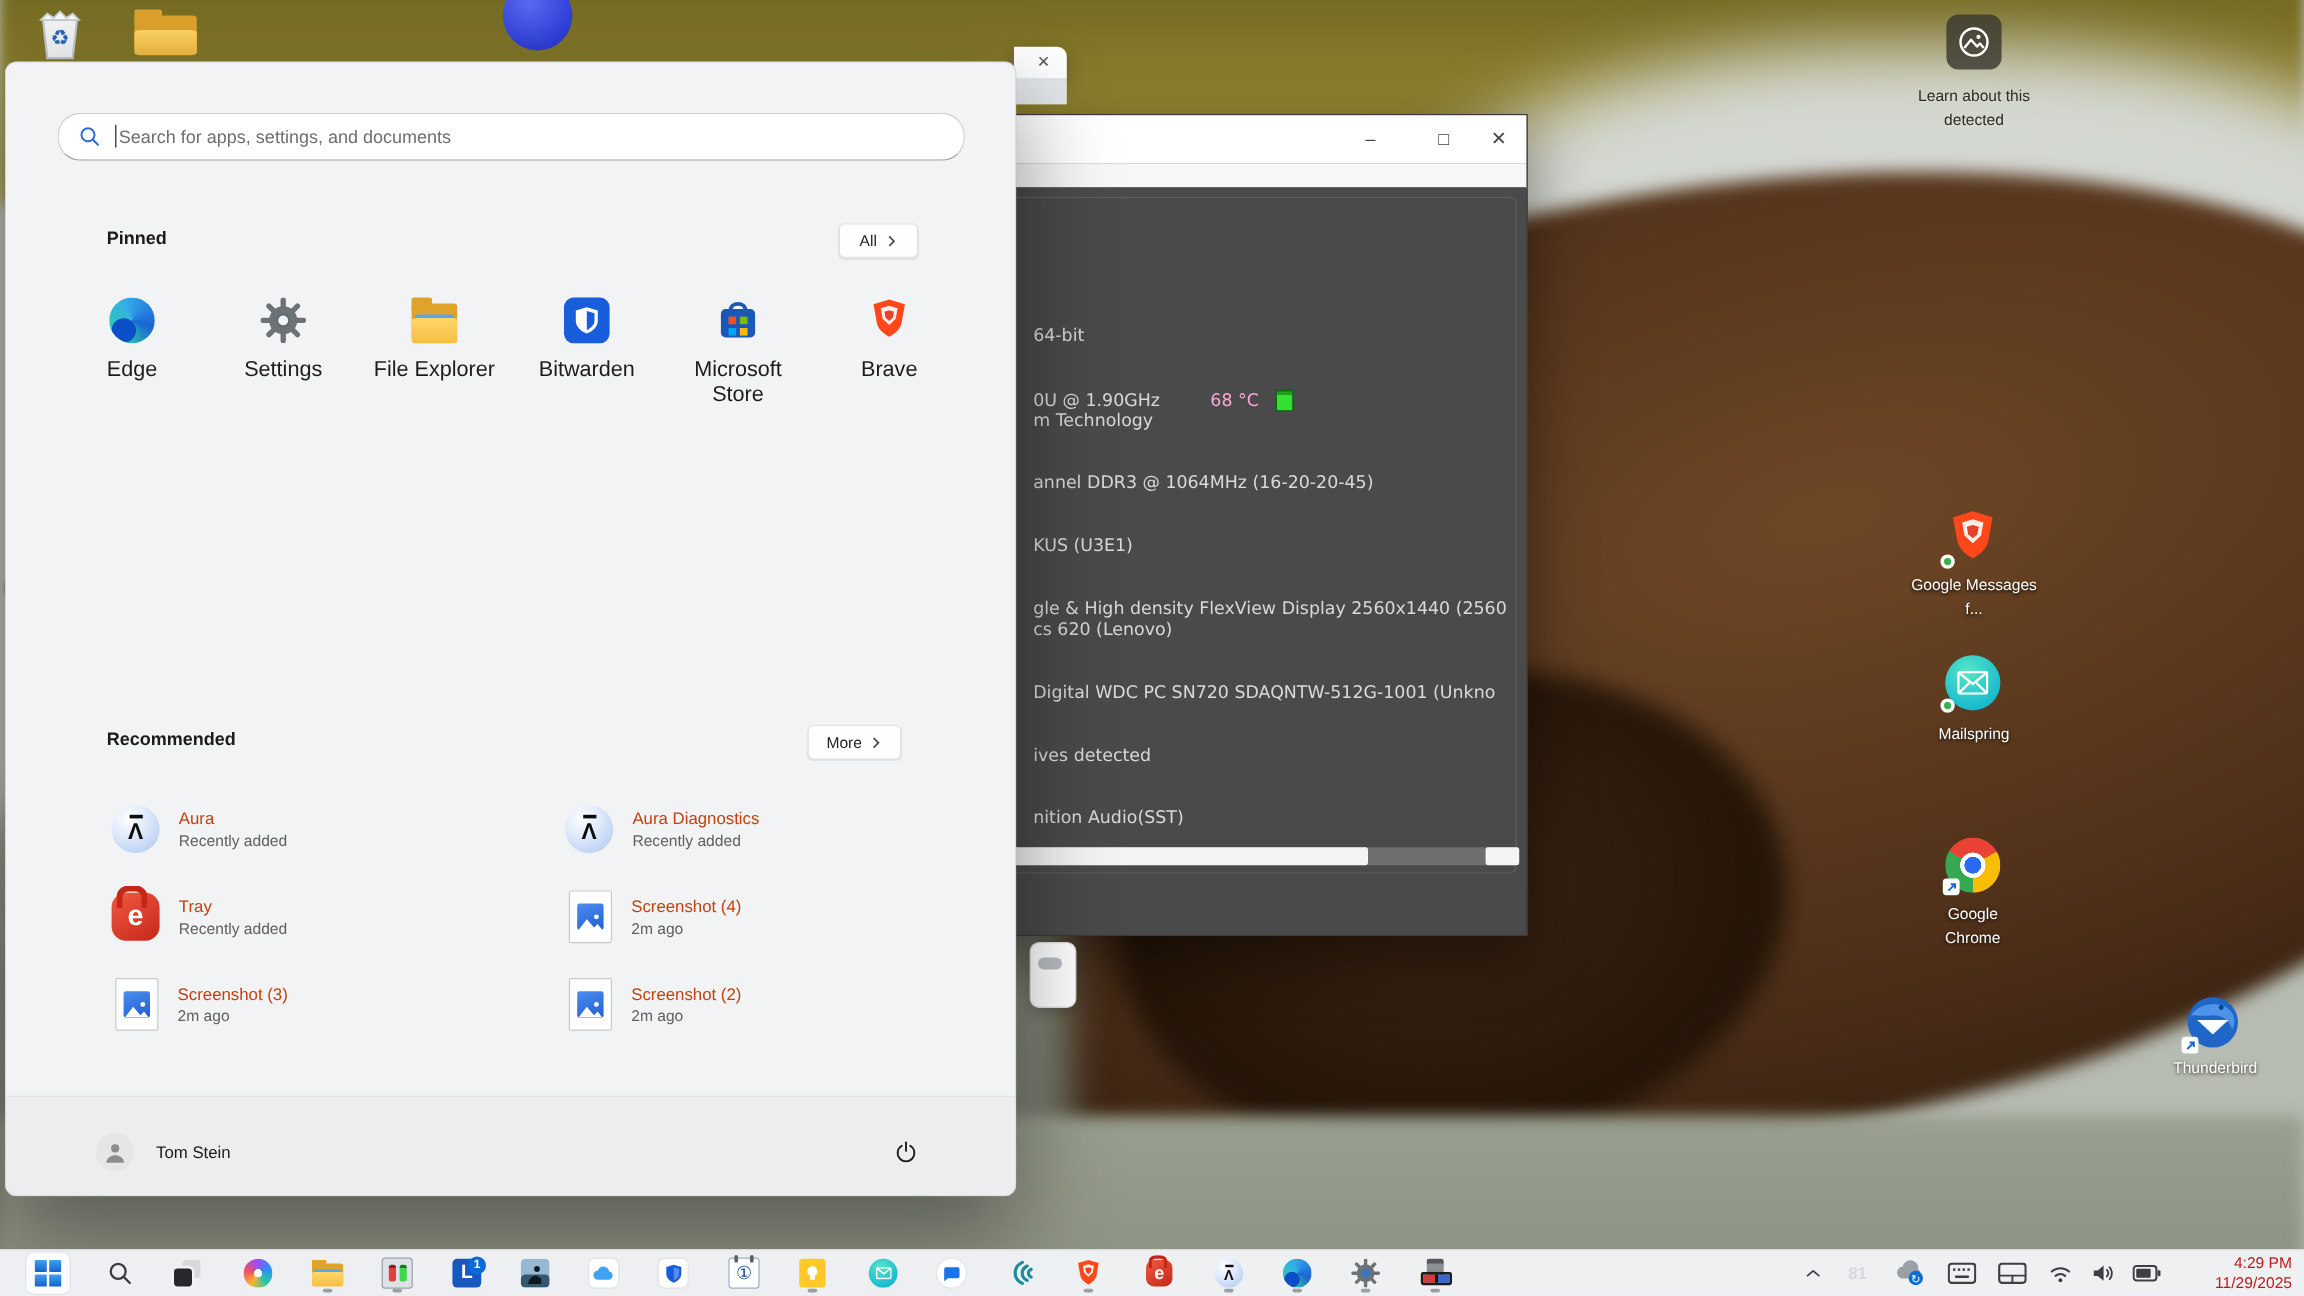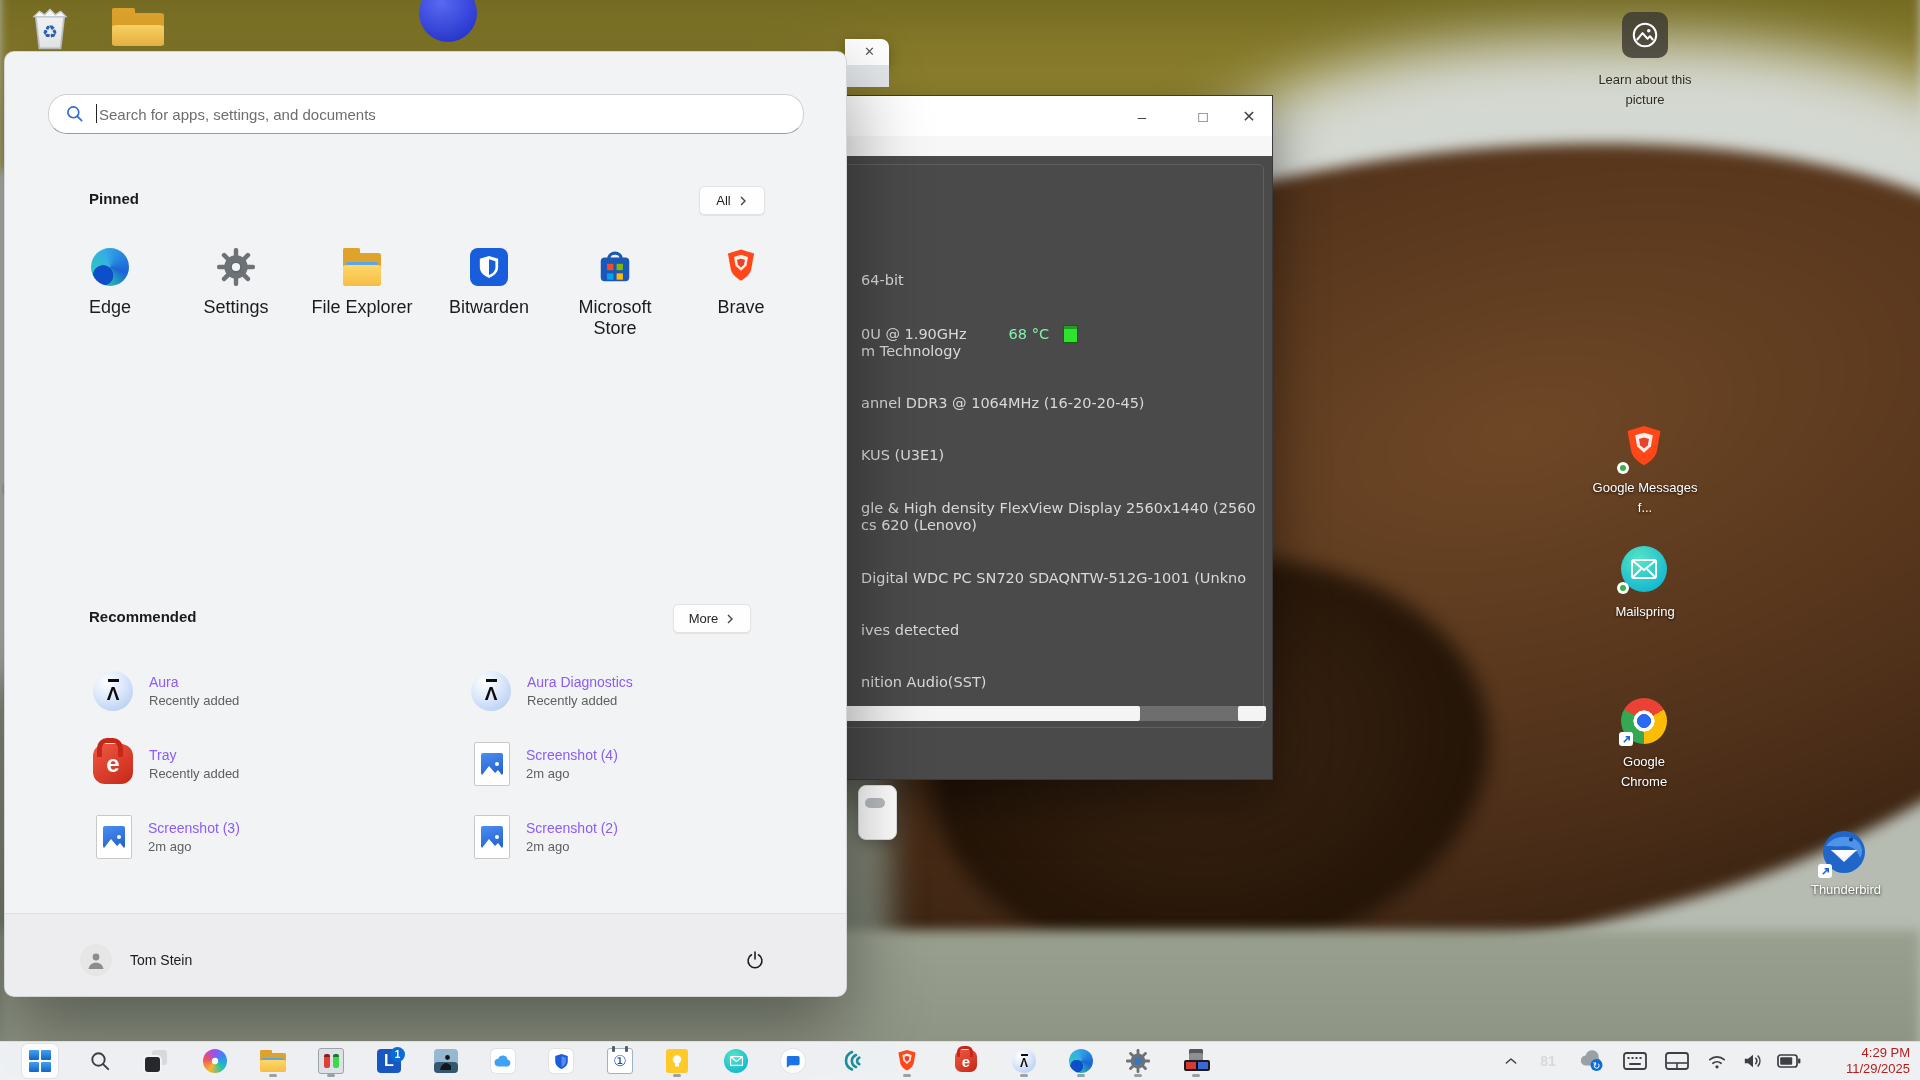--- a/index.html
+++ b/index.html
@@ -35,21 +35,21 @@
   #searchbox input{position:absolute;left:48px;top:0;width:680px;height:36px;border:0;outline:0;background:transparent;font-family:"Liberation Sans",sans-serif;font-size:15px;color:#1b1b1b}
   #searchbox input::placeholder{color:#6e6e6e}
   .caret{position:absolute;left:47px;top:9px;width:1px;height:19px;background:#222}
   .sechead{position:absolute;font-size:15px;font-weight:700;color:#1b1b1b}
   .chipbtn{position:absolute;height:27px;background:#fefefe;border:1px solid #e3e3e3;border-radius:5px;box-shadow:0 1px 1px rgba(0,0,0,.07);display:flex;align-items:center;justify-content:center;gap:7px;font-size:13px;color:#1f1f1f}
   .pin{position:absolute;top:196px;width:112px;transform:translateX(-50%);text-align:center}
   .picon{width:38px;height:38px;margin:0 auto;position:relative}
   .plabel{margin-top:11px;font-size:18px;color:#1c1c1c}
   .rit{position:absolute;width:350px;height:48px;display:flex;align-items:center;gap:16px}
   .rico{width:40px;height:40px;flex:none;position:relative}
-  .rtx .t{font-size:14px;color:#8b5cf6}
+  .rtx .t{font-size:14px;color:#c2410c}
   .rtx .s{font-size:13px;color:#5f5f5f;margin-top:3px}
   #menubottom{position:absolute;left:0;right:0;top:861px;height:82px;background:#ededef;border-top:1px solid #e0e0e0;border-radius:0 0 10px 10px}
   
   .circ{border-radius:50%}
   .ic-edge{background:radial-gradient(circle at 32% 72%,#0d4fc9 0 26%,rgba(0,0,0,0) 28%),conic-gradient(from 210deg,#2bd4a4,#35aee8 35%,#1b63d6 72%,#2bd4a4)}
   .ic-chrome{background:radial-gradient(circle at 50% 50%,#2a6af2 0 21%,#fff 22% 32%,rgba(0,0,0,0) 33%),conic-gradient(from -60deg,#ea4335 0 120deg,#fbbc05 120deg 240deg,#34a853 240deg 360deg)}
   .ic-copilot{background:radial-gradient(circle at 50% 50%,#fff 0 20%,rgba(255,255,255,0) 21%),conic-gradient(from 210deg,#f6b62c,#ef5064,#9a4ff0,#2f8ef5,#26c6a8,#f6b62c)}
   .ic-aura{background:radial-gradient(circle at 35% 28%,#ffffff,#dbe7fa 45%,#a9c4ef);display:flex;flex-direction:column;align-items:center;justify-content:center}
   .ic-aura b{font-weight:700;color:#0d0d0d;line-height:1}
   .ic-aura i{display:block;background:#0d0d0d}
@@ -97,21 +97,21 @@
 <div class="abs circ" style="left:419px;top:-16px;width:58px;height:58px;z-index:1;background:radial-gradient(circle at 38% 32%,#5a6af2,#2c3cd8 75%)"></div>
 <div class="abs dlabel" style="left:0px;top:479px;width:20px;overflow:hidden;z-index:1">ID</div>
 
 <div class="abs" style="left:1622px;top:12px;width:46px;height:46px;z-index:1;background:rgba(58,56,48,.82);border-radius:10px;display:flex;align-items:center;justify-content:center">
   <svg width="30" height="30" viewBox="0 0 24 24">
     <circle cx="12" cy="12" r="9" fill="none" stroke="#fff" stroke-width="1.6"></circle>
     <circle cx="15" cy="8.6" r="1.4" fill="#fff"></circle>
     <path d="M5.5 16l4.5-5.5 4 4.5 2-2 2.5 3" fill="none" stroke="#fff" stroke-width="1.6" stroke-linejoin="round"></path>
   </svg>
 </div>
-<div class="abs dlabel" style="left:1584px;top:70px;width:122px;color:#2f2c1e;text-shadow:0 1px 2px rgba(255,255,255,.35)">Learn about this picture</div>
+<div class="abs dlabel" style="left:1584px;top:70px;width:122px;color:#2f2c1e;text-shadow:0 1px 2px rgba(255,255,255,.35)">Learn about this detected</div>
 
 <div class="abs" style="left:1621px;top:424px;width:46px;height:48px;z-index:1">
   <svg width="46" height="48" viewBox="0 0 24 25">
     <path d="M12 1l8.6 2.6-1.9 10.6C17.8 18 14 20.4 12 21.5 10 20.4 6.2 18 5.3 14.2L3.4 3.6z" fill="#ff471a"></path>
     <path d="M12 4.5l4.6 1.4-1 5.7L12 15l-3.6-3.4-1-5.7z" fill="#fff" opacity=".9"></path>
     <path d="M12 7l2.6.8-.6 3.2L12 12.8 10 11l-.6-3.2z" fill="#e8432a"></path>
   </svg>
   <span class="dot-badge">
       <i></i>
     </span>
@@ -167,21 +167,21 @@
     <div class="wbtn" style="left:418px">–</div>
     <div class="wbtn" style="left:479px">□</div>
     <div class="wbtn" style="left:525px;font-size:16px">✕</div>
   </div>
   <div class="menustrip"></div>
   <div class="content">
     <div class="panel"></div>
     <span class="ln" style="top:116px">64-bit</span>
     <div class="ln" style="top:169px;display:flex;align-items:center">
       <span>0U @ 1.90GHz</span>
-      <span style="color:#86efac;margin-left:42px">68 °C</span>
+      <span style="color:#f9a8d4;margin-left:42px">68 °C</span>
       <i style="display:inline-block;width:13px;height:16px;margin-left:14px;background:linear-gradient(180deg,#1f9e1f 0 18%,#2ee22e 18%);border:1px solid #0c660c"></i>
     </div>
     <span class="ln" style="top:187px">m Technology</span>
     <span class="ln" style="top:239px">annel DDR3 @ 1064MHz (16-20-20-45)</span>
     <span class="ln" style="top:291px">KUS (U3E1)</span>
     <span class="ln" style="top:344px">gle &amp; High density FlexView Display 2560x1440 (2560</span>
     <span class="ln" style="top:361px">cs 620 (Lenovo)</span>
     <span class="ln" style="top:414px">Digital WDC PC SN720 SDAQNTW-512G-1001 (Unkno</span>
     <span class="ln" style="top:466px">ives detected</span>
     <span class="ln" style="top:518px">nition Audio(SST)</span>

